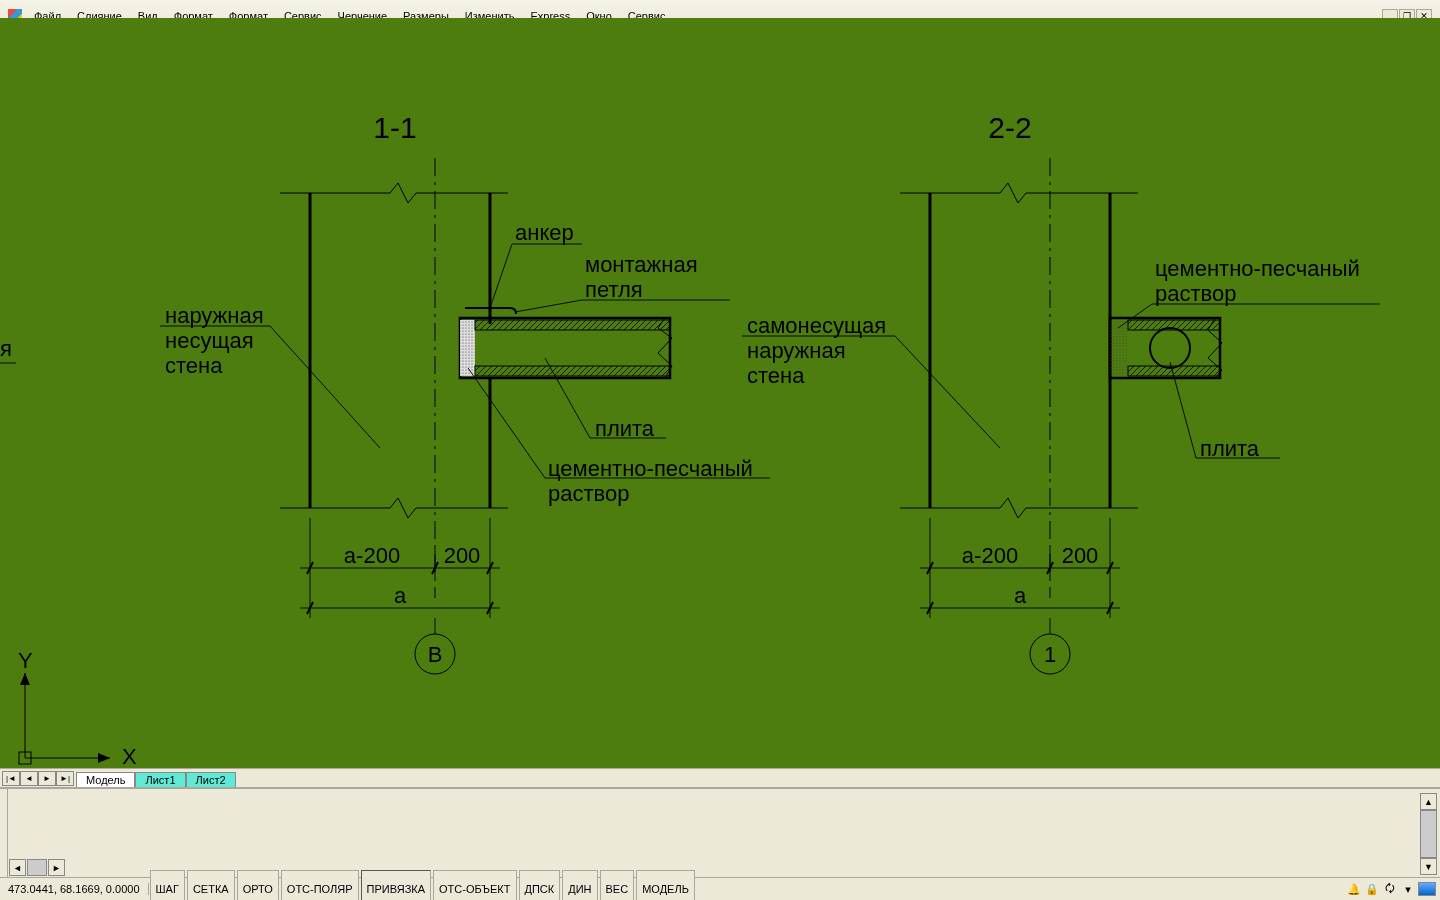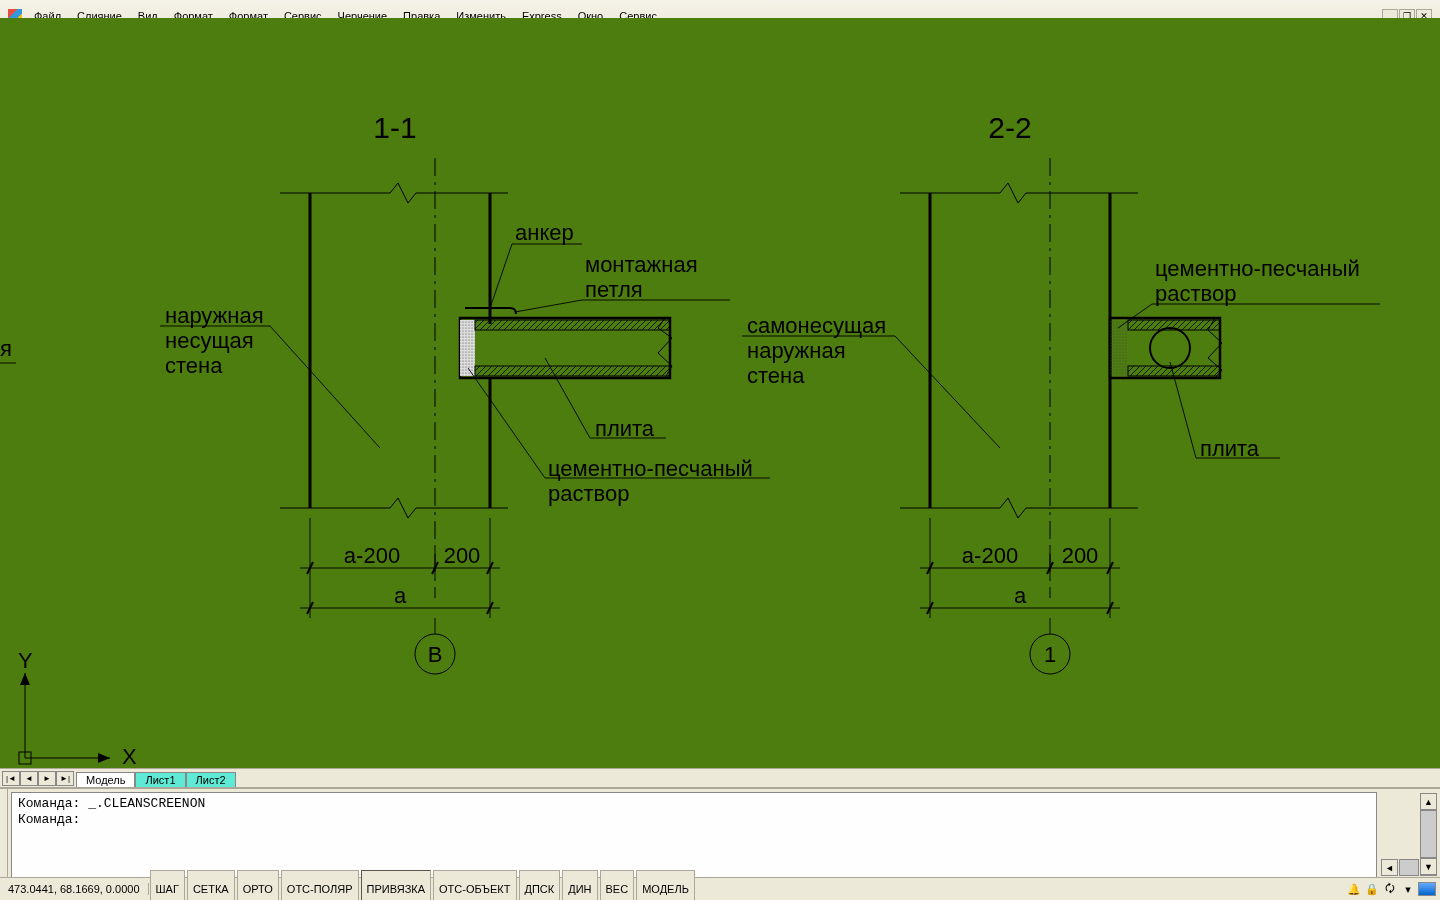--- a/index.html
+++ b/index.html
@@ -38,21 +38,21 @@
 
 <div class="menubar">
   <div class="app-icon"></div>
   <div class="menu-item">Файл</div>
   <div class="menu-item">Слияние</div>
   <div class="menu-item">Вид</div>
   <div class="menu-item">Формат</div>
   <div class="menu-item">Формат</div>
   <div class="menu-item">Сервис</div>
   <div class="menu-item">Черчение</div>
-  <div class="menu-item">Правка</div>
+  <div class="menu-item">Размеры</div>
   <div class="menu-item">Изменить</div>
   <div class="menu-item">Express</div>
   <div class="menu-item">Окно</div>
   <div class="menu-item">Сервис</div>
   <div class="menubar-right">
     <div class="win-btn">_</div>
     <div class="win-btn">❐</div>
     <div class="win-btn">✕</div>
   </div>
 </div>
@@ -205,22 +205,20 @@
     <div class="tab-nav-btn">►</div>
     <div class="tab-nav-btn">►|</div>
   </div>
   <div class="layout-tab active">Модель</div>
   <div class="layout-tab">Лист1</div>
   <div class="layout-tab">Лист2</div>
 </div>
 
 <div class="cmd-window">
   <div class="cmd-resize"></div>
-  <div class="cmd-text"><span>Команда: _.CLEANSCREENON</span>
-<span>Команда:</span></div>
   <div class="cmd-scroll">
     <div class="cmd-scroll-track">
       <div class="cmd-scroll-btn">◄</div>
       <div class="cmd-scroll-btn" style="width:20px;background:#ccc"></div>
       <div class="cmd-scroll-btn">►</div>
     </div>
   </div>
   <div class="cmd-scroll-vert">
     <div class="cmd-scroll-btn">▲</div>
     <div class="cmd-scroll-btn" style="height:48px;background:#ccc"></div>

